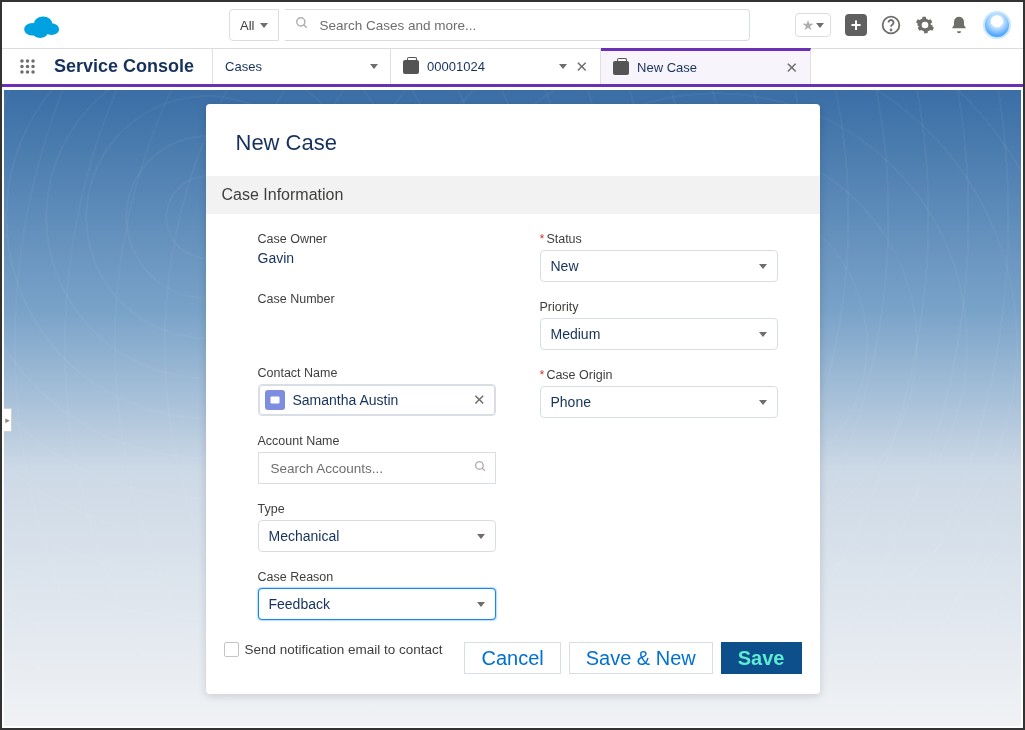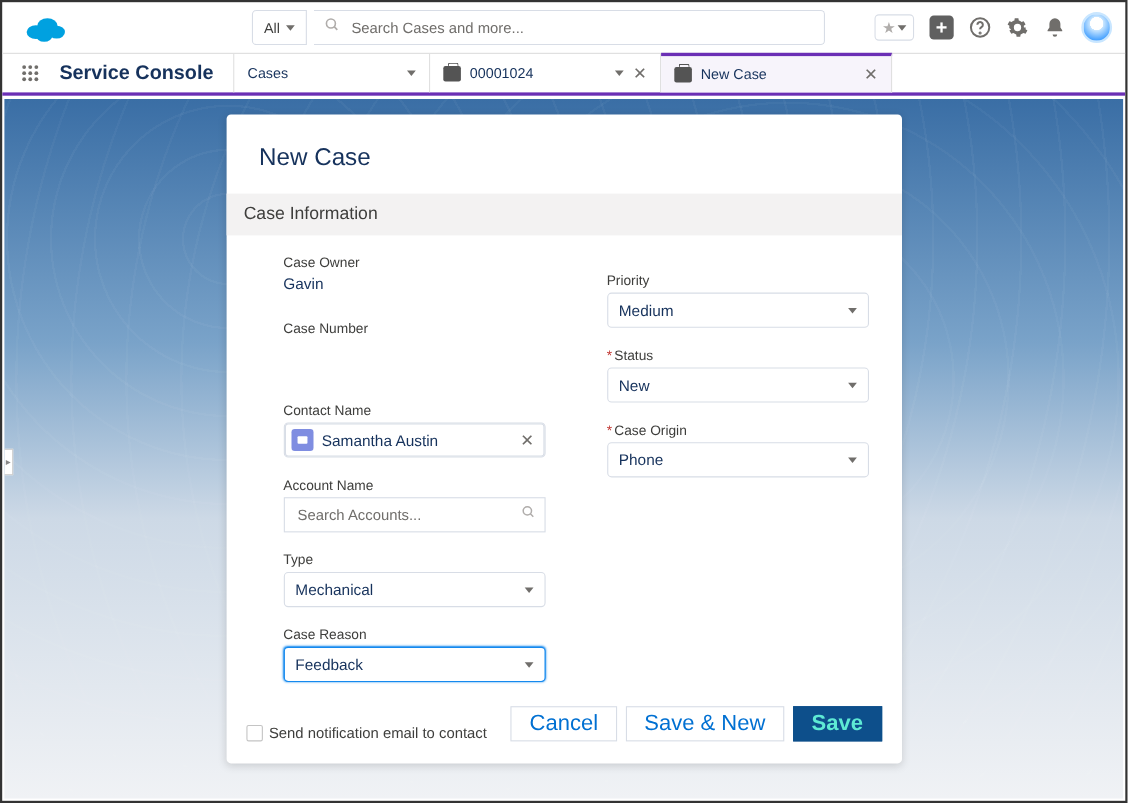--- a/index.html
+++ b/index.html
@@ -35,39 +35,39 @@
   .tab-icon::before { content:""; position:absolute; top:-3px; left:4px; width:8px; height:3px; border:1px solid #545454; border-bottom:none; border-radius:2px 2px 0 0; }
 
   
   .stage { position: absolute; top: 88px; left: 2px; right: 2px; bottom: 2px; background: linear-gradient(to bottom, #3a6ea5 0%, #7aa3c9 35%, #cdd9e6 60%, #f0f2f5 100%); overflow: hidden; }
   .stage::before { content:""; position:absolute; inset:0; background: repeating-radial-gradient(circle at 20% 20%, rgba(255,255,255,0.08) 0 2px, transparent 2px 40px), repeating-radial-gradient(circle at 70% 40%, rgba(255,255,255,0.07) 0 2px, transparent 2px 50px); opacity:0.5; }
   .handle { position:absolute; left:0; top:50%; width:8px; height:24px; background:#fff; border:1px solid #cfcfcf; border-left:none; display:flex; align-items:center; justify-content:center; font-size:9px; color:#888; }
 
   .modal { position: relative; margin: 14px auto 0; width: 614px; background: #fff; border-radius: 4px; box-shadow: 0 2px 8px rgba(0,0,0,0.15); padding-bottom: 20px; }
   .modal-title { font-size: 22px; color: #16325c; padding: 26px 30px 20px; }
   .section-head { background: #f3f2f2; padding: 10px 16px; font-size: 16px; color: #3e3e3c; font-weight: 500; }
-  .form-grid { display: grid; grid-template-columns: 1fr; column-gap: 32px; padding: 18px 30px 4px 52px; }
+  .form-grid { display: grid; grid-template-columns: 1fr 1fr; column-gap: 32px; padding: 18px 30px 4px 52px; }
   .field { margin-bottom: 18px; }
   .field-label { font-size: 12.5px; color: #3e3e3c; margin-bottom: 4px; display: block; }
   .req { color: #c23934; margin-right: 2px; }
   .field-value { font-size: 14px; color: #16325c; }
   .picklist { width: 238px; height: 32px; border: 1px solid #d8dde6; border-radius: 4px; display: flex; align-items: center; justify-content: space-between; padding: 0 10px; font-size: 14px; color: #16325c; cursor: pointer; background:#fff; }
   .picklist.focused { border: 1px solid #1589ee; box-shadow: 0 0 2px #1589ee; }
   .lookup { width: 238px; height: 32px; border: 1px solid #d8dde6; border-radius: 0; padding: 0 10px 0 30px; font-size: 13.5px; color: #3e3e3c; outline: none; background:#fff; }
   .lookup::placeholder { color: #706e6b; }
   .lookup-wrap { position: relative; width: 238px; }
   .lookup-search-icon { position: absolute; right: 9px; top: 50%; transform: translateY(-50%); color: #b0adab; }
   .pill-box { width: 238px; border: 1px solid #d8dde6; border-radius: 4px; padding: 0; background: #fff; }
   .pill { border: 1px solid #d8dde6; border-radius: 3px; height: 30px; display: flex; align-items: center; gap: 8px; padding: 0 8px 0 5px; font-size: 14px; color: #16325c; }
   .pill-icon { width: 20px; height: 20px; background: #7f8de1; border-radius: 3px; display:flex; align-items:center; justify-content:center; }
   .pill-x { margin-left: auto; color: #706e6b; cursor: pointer; font-size: 15px; }
   .col-left { grid-column: 1; }
   .col-right { grid-column: 2; }
 
-  .footer { display: flex; align-items: flex-end; padding: 12px 18px 0; gap: 6px; }
+  .footer { display: flex; align-items: flex-start; padding: 12px 18px 0; gap: 6px; }
   .chk { width: 15px; height: 15px; border: 1px solid #c4c4c4; border-radius: 2px; cursor: pointer; }
   .chk-label { font-size: 13.5px; color: #3e3e3c; cursor: pointer; }
   .btns { margin-left: auto; display: flex; gap: 8px; }
   .btn { height: 32px; padding: 0 16px; border-radius: 0; font-size: 20px; cursor: pointer; border: 1px solid #d8dde6; background: #fff; color: #0070d2; }
   .btn.primary { background: #0d4f8b; color: #5eead4; border-color: #0d4f8b; font-weight: 600; }
 
   .tri-down { width: 0; height: 0; border-left: 4px solid transparent; border-right: 4px solid transparent; border-top: 5px solid #706e6b; }
   .star-glyph { color:#b0adab; font-size:14px; }
 </style>
 </head>
@@ -218,32 +218,32 @@
         <div class="field" style="margin-bottom:6px;">
           <label class="field-label">Case Reason</label>
           <div class="picklist focused">
             <span>Feedback</span>
             <span class="tri-down"></span>
           </div>
         </div>
       </div>
 
       <div class="col-right">
+        <div class="field">
+          <label class="field-label"><span class="req">*</span><span>Status</span></label>
+          <div class="picklist">
+            <span>New</span>
+            <span class="tri-down"></span>
+          </div>
+        </div>
+
         <div class="field" style="margin-top:16px;">
           <label class="field-label">Priority</label>
           <div class="picklist">
             <span>Medium</span>
-            <span class="tri-down"></span>
-          </div>
-        </div>
-
-        <div class="field">
-          <label class="field-label"><span class="req">*</span><span>Status</span></label>
-          <div class="picklist">
-            <span>New</span>
             <span class="tri-down"></span>
           </div>
         </div>
 
         <div class="field">
           <label class="field-label"><span class="req">*</span><span>Case Origin</span></label>
           <div class="picklist">
             <span>Phone</span>
             <span class="tri-down"></span>
           </div>

